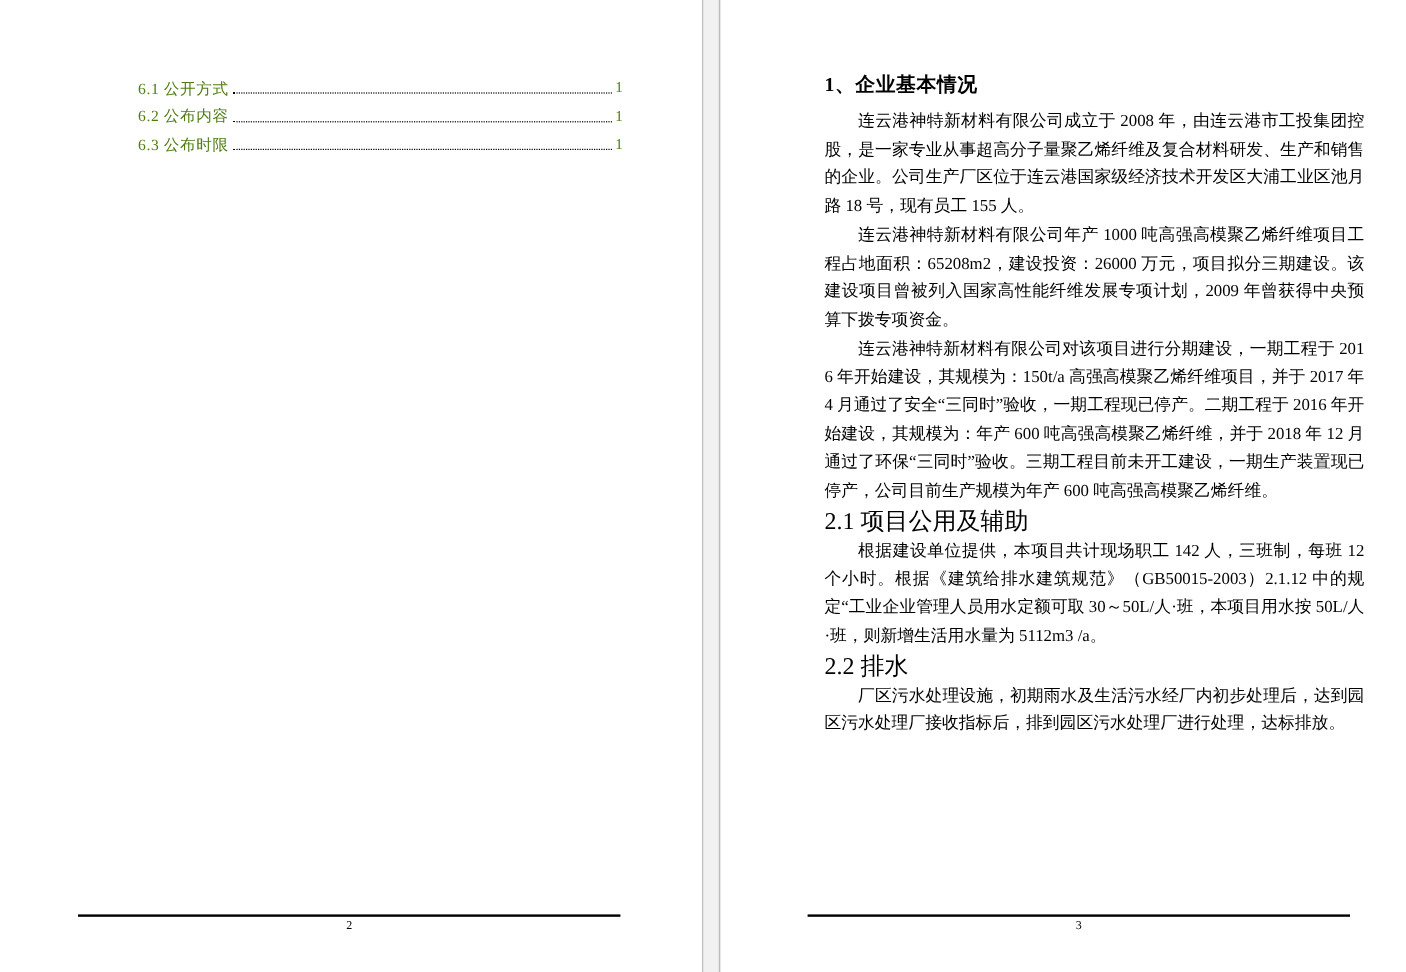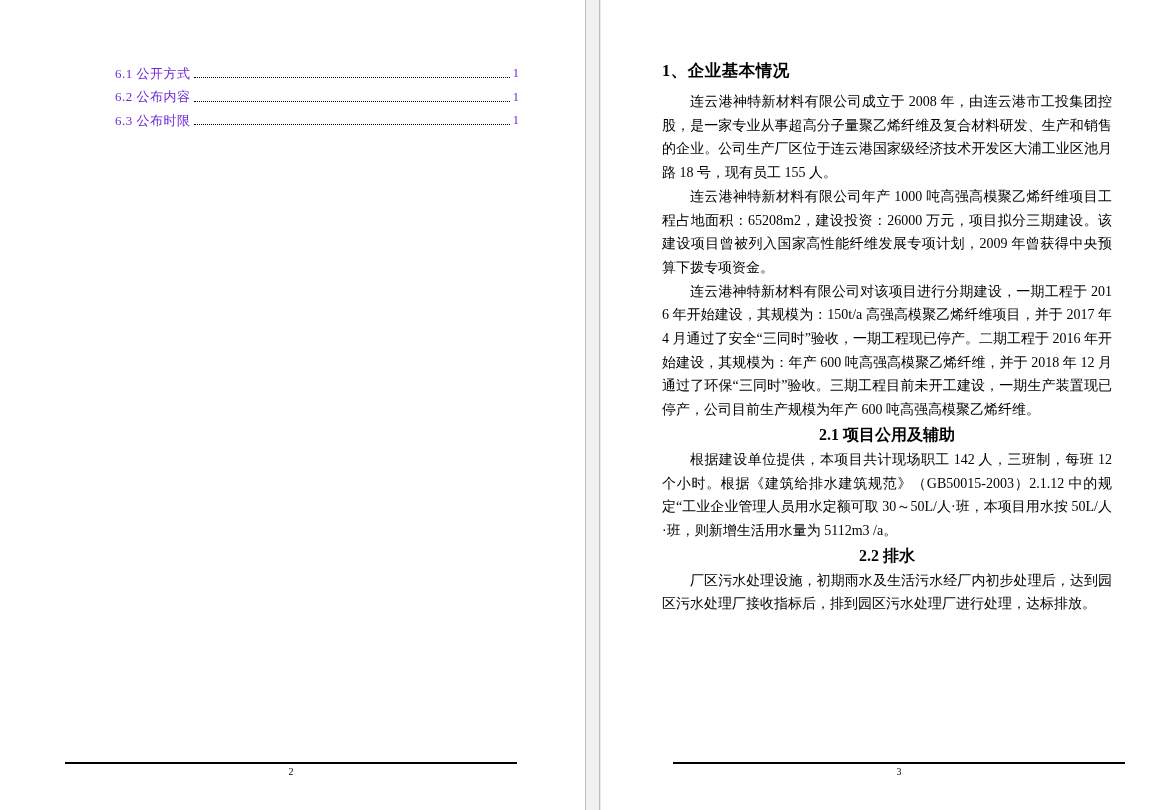--- a/index.html
+++ b/index.html
@@ -19,21 +19,21 @@
     position: absolute; top: 0; left: 585px; width: 15px; height: 810px;
     background: #f1f1f1;
     border-left: 1px solid #bdbdbd; border-right: 1px solid #bdbdbd;
   }
   .page-right { left: 601px; width: 571px; }
 
   
   .toc { position: absolute; left: 115px; top: 62px; width: 404px; }
   .toc-row {
     display: flex; align-items: center; height: 23.5px;
-    font-size: 13px; color: #6d28d9; white-space: nowrap;
+    font-size: 13px; color: #4d7c0f; white-space: nowrap;
   }
   .toc-label { flex: 0 0 auto; letter-spacing: 0.5px; }
   .toc-leader {
     flex: 1 1 auto; height: 0; margin: 0 3px;
     border-bottom: 1.6px dotted #000; transform: translateY(4px);
   }
   .toc-page { flex: 0 0 auto; font-size: 12.5px; }
 
   
   .footer-rule {
@@ -43,31 +43,30 @@
     position: absolute; top: 766px; text-align: center;
     font-size: 10px; line-height: 12px;
   }
   .page-left .footer-rule { left: 65px; width: 452px; }
   .page-left .footer-num  { left: 65px; width: 452px; }
   .page-right .footer-rule { left: 72px; width: 452px; }
   .page-right .footer-num  { left: 72px; width: 452px; }
 
   
   .doc-body {
-    position: absolute; left: 61px; top: 54px; width: 450px;
+    position: absolute; left: 86px; top: 54px; width: 450px;
   }
   .h1 {
     font-size: 16.5px; font-weight: bold; line-height: 26px;
     letter-spacing: 0.5px; margin: 4px 0 6px 0;
   }
   .h1.second { margin-top: 9px; }
   .h2 {
-    font-size: 16px; font-weight: bold; line-height: 22px;
+    font-size: 20px; font-weight: normal; line-height: 22px;
     margin: 2px 0 2px 0;
-    text-align: center;
   }
   .para {
     font-size: 14px; line-height: 23.7px;
     text-align: justify; text-indent: 2em;
     word-break: break-all;
   }
 </style>
 </head>
 <body>
 

